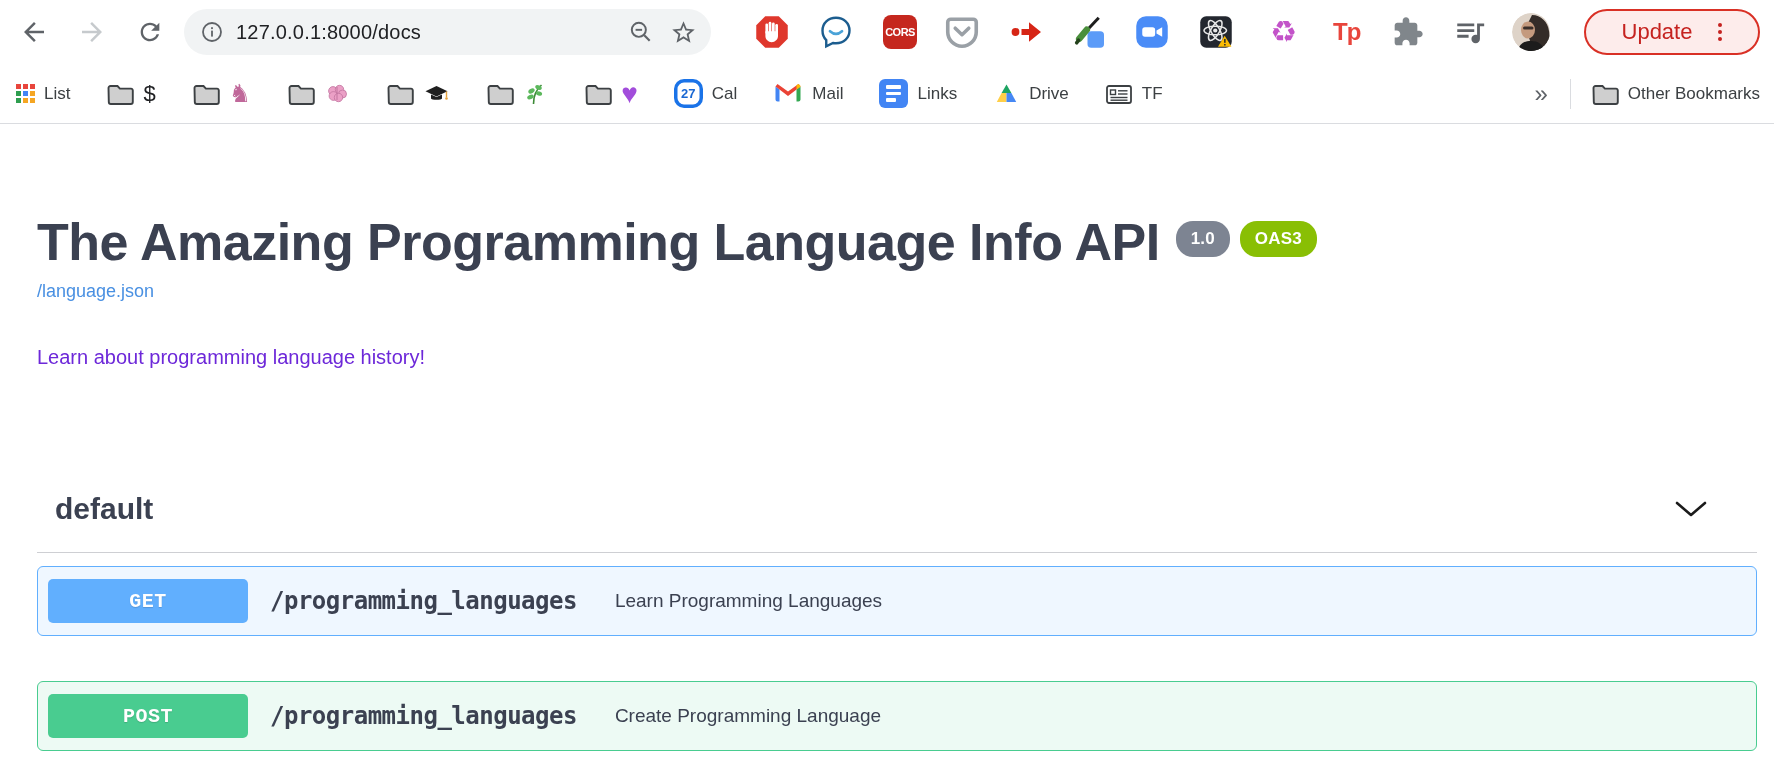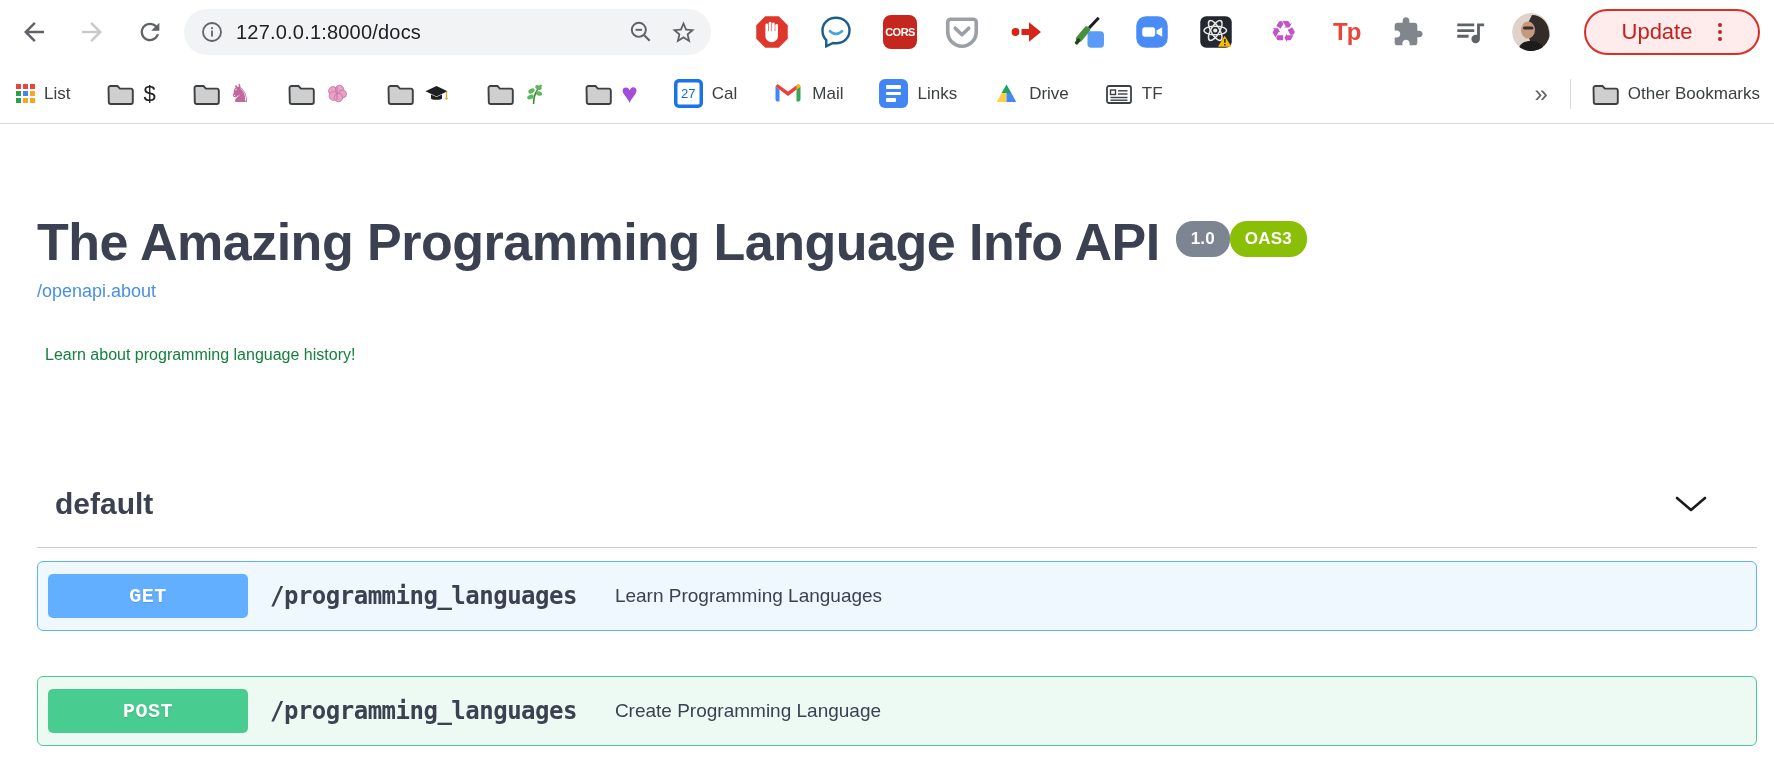--- a/index.html
+++ b/index.html
@@ -24,38 +24,38 @@
   .kebab { display:flex; flex-direction:column; gap:3px; }
   .kebab i { width:4px; height:4px; border-radius:50%; background:#c5221f; }
 
   
   .bookmarks { display:flex; align-items:center; height:60px; padding:0 14px 0 16px; background:#fff; border-bottom:1px solid #dadce0; }
   .bm { display:flex; align-items:center; gap:9px; margin-right:36px; cursor:pointer; white-space:nowrap; }
   .bm .lbl { font-size:17px; color:#3c4043; }
   .apps-grid { display:grid; grid-template-columns:repeat(3,5px); grid-template-rows:repeat(3,5px); gap:2px; }
   .apps-grid i { display:block; }
   .emoji-glyph { font-size:25px; line-height:1; }
-  .cal-icon { width:29px; height:29px; border-radius:5px; background:#fff; box-shadow:inset 0 0 0 3.5px #1a73e8; display:flex; align-items:center; justify-content:center; font-size:13px; font-weight:normal; color:#1967d2; }
+  .cal-icon { width:29px; height:29px; border-radius:10px; background:#fff; box-shadow:inset 0 0 0 3.5px #1a73e8; display:flex; align-items:center; justify-content:center; font-size:13px; font-weight:bold; color:#1967d2; }
   .links-icon { width:29px; height:29px; border-radius:6px; background:#4285f4; display:flex; flex-direction:column; align-items:center; justify-content:center; gap:3px; }
   .links-icon i { display:block; width:15px; height:3.5px; background:#fff; border-radius:1px; }
   .links-icon i.short { align-self:flex-start; margin-left:7px; width:10px; }
   .bm-right { margin-left:auto; display:flex; align-items:center; }
   .overflow-chevron { font-size:24px; color:#5f6368; margin-right:22px; cursor:pointer; }
   .bm-divider { width:1px; height:30px; background:#dadce0; margin-right:20px; }
   .bm.last { margin-right:0; }
 
   
   .content { padding:88px 17px 0 37px; }
   h1.api-title { font-size:52px; font-weight:bold; color:#3b4151; letter-spacing:-.5px; }
-  .badges { display:inline-flex; margin-left:16px; position:relative; top:-16px; }
+  .badges { display:inline-flex; gap:10px; margin-left:16px; position:relative; top:-16px; }
   .badge { display:inline-block; padding:8px 15px; border-radius:17px; color:#fff; font-size:17px; font-weight:bold; letter-spacing:.2px; }
   .badge.ver { background:#7d8492; }
   .badge.oas { background:#89bf04; }
   .spec-link { display:inline-block; margin-top:8px; font-size:18px; color:#4990e2; text-decoration:none; cursor:pointer; }
-  .desc { margin-top:44px; font-size:16px; color:#15803d;margin-left:8px; }
+  .desc { margin-top:44px; font-size:20px; color:#6d28d9; }
 
   .opblock-tag { display:flex; align-items:center; justify-content:space-between; margin-top:96px; height:88px; border-bottom:1px solid rgba(59,65,81,.25); cursor:pointer; }
   .opblock-tag h3 { font-size:30px; font-weight:bold; color:#3b4151; padding-left:18px; }
   .tag-chevron { margin-right:48px; display:flex; }
 
   .opblock { display:flex; align-items:center; height:70px; border-radius:6px; margin-top:13px; cursor:pointer; }
   .opblock.get  { background:#eff7ff; border:1.5px solid #61affe; }
   .opblock.post { background:#edfaf4; border:1.5px solid #49cc90; margin-top:45px; }
   .method-badge { display:flex; align-items:center; justify-content:center; width:200px; height:44px; margin-left:10px; border-radius:5px; color:#fff; font-weight:bold; font-size:20px; letter-spacing:.5px; text-shadow:0 1px 1px rgba(0,0,0,.15);font-family:Liberation Mono, monospace; }
   .opblock.get  .method-badge { background:#61affe; }
@@ -344,21 +344,21 @@
       </div>
     </div>
   </div>
 
   <div class="content">
     <h1 class="api-title"><span>The Amazing Programming Language Info API</span><span class="badges">
           <span class="badge ver">1.0</span>
           <span class="badge oas">OAS3</span>
         </span></h1>
 
-    <a class="spec-link">/openapi.about</a>
+    <a class="spec-link">/language.json</a>
 
     <p class="desc">Learn about programming language history!</p>
 
     <div class="opblock-tag">
       <h3>default</h3>
       <span class="tag-chevron">
         <svg width="36" height="22" viewBox="0 0 36 22">
             <polyline points="4,5 18,17 32,5" fill="none" stroke="#1b1b1b" stroke-width="2.6" stroke-linecap="round" stroke-linejoin="round"></polyline>
           </svg>
       </span>

